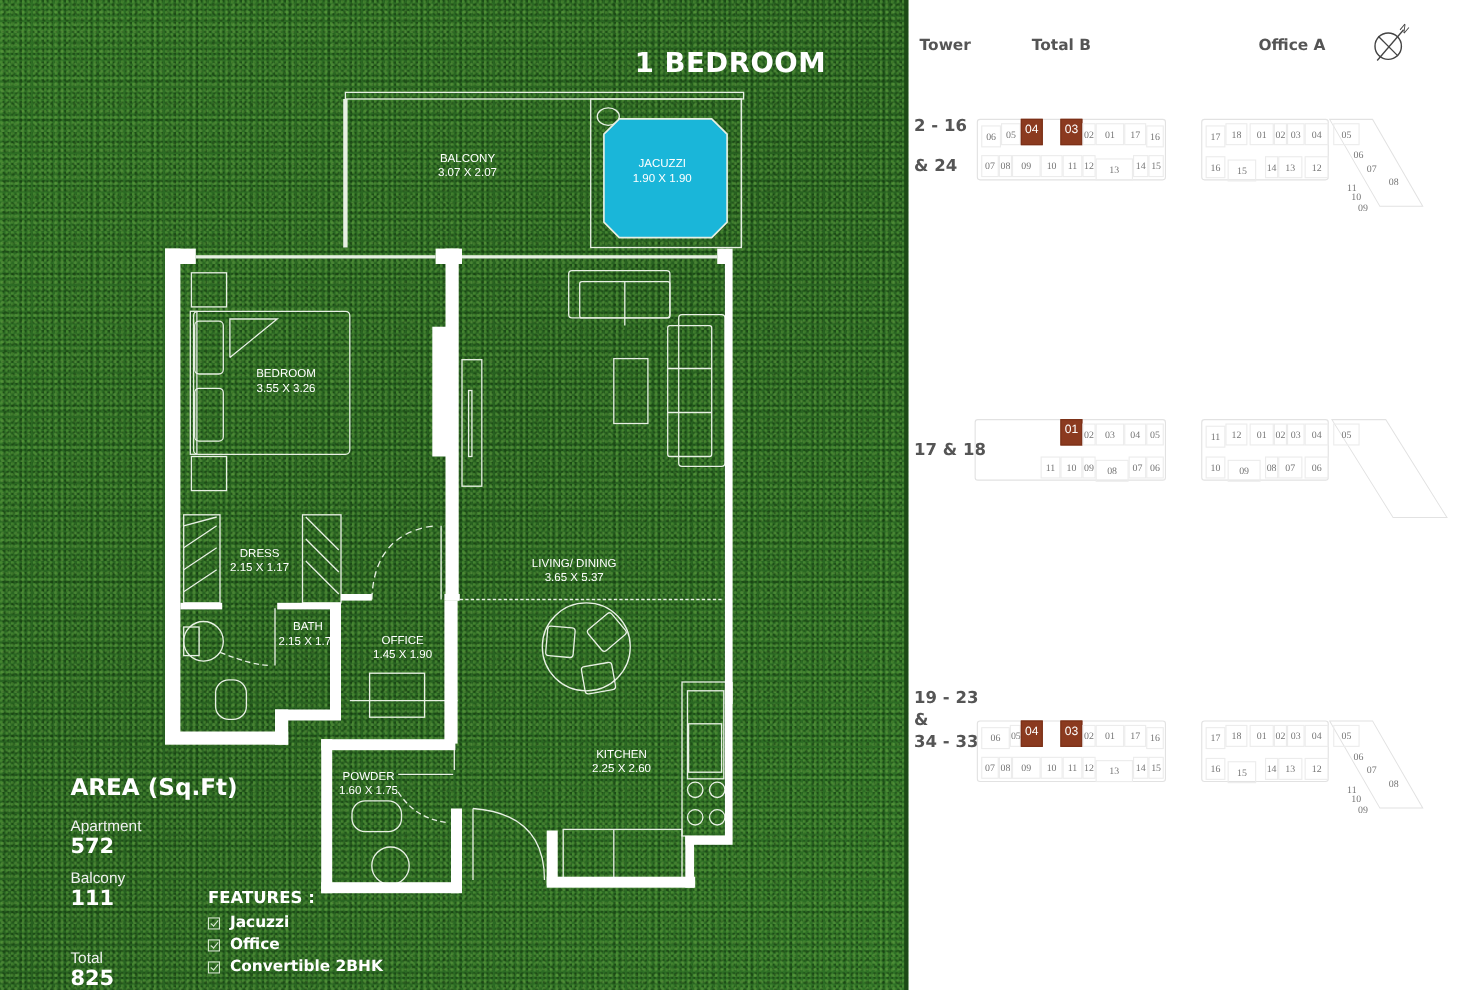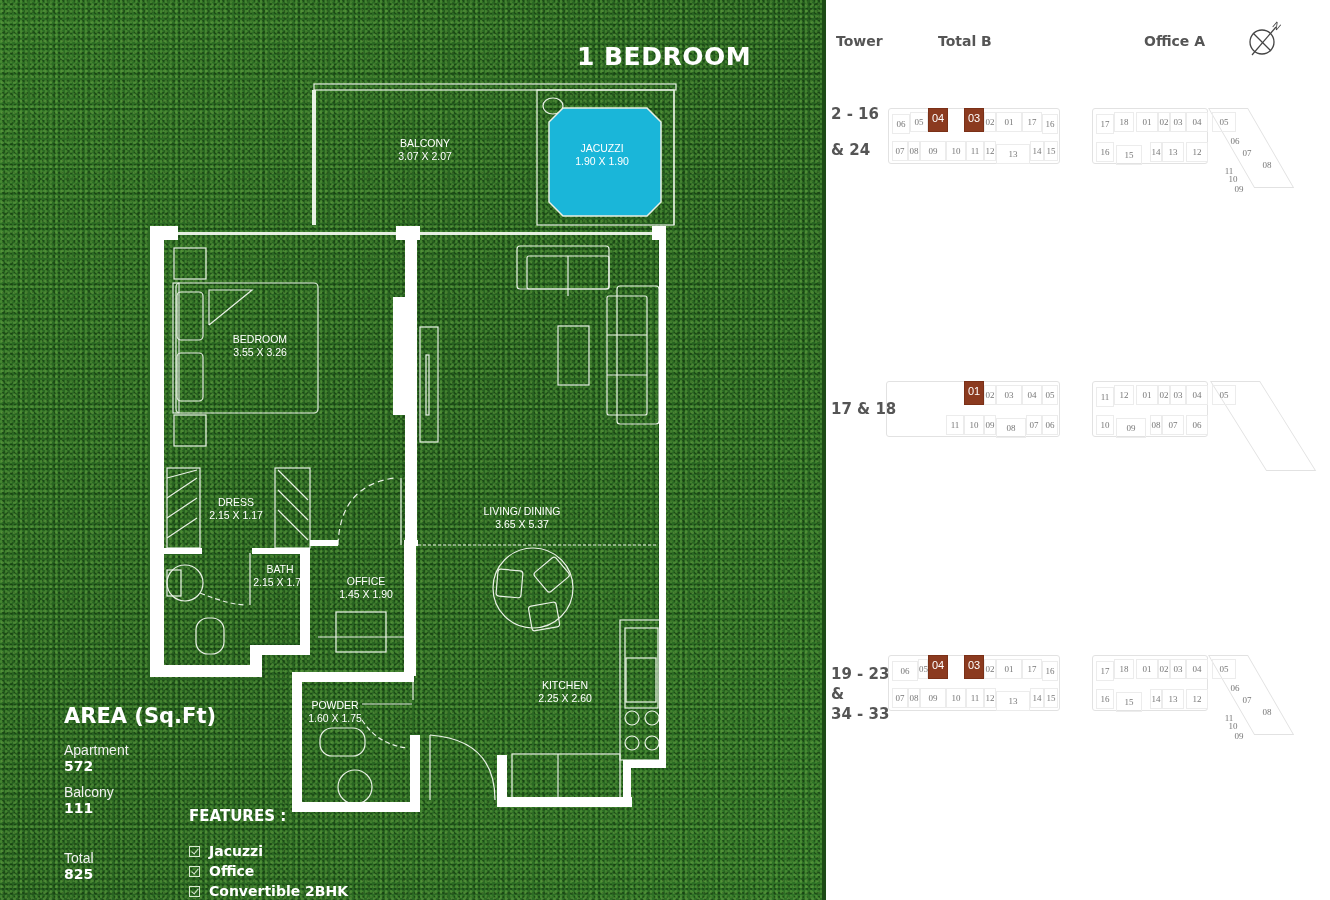--- a/index.html
+++ b/index.html
@@ -31,24 +31,24 @@
   }
 
   svg.plan { position: absolute; left: 0; top: 0; }
   .room-label {
     fill: #fff; font-family: "Liberation Sans", sans-serif; font-size: 10.5px; text-anchor: middle;
   }
 
   .area-block { position: absolute; left: 28px; top: 704px; color: #fff; padding-left: 36px; }
   .area-title { font-weight: bold; font-size: 21px; margin-bottom: 14px; font-family: "DejaVu Sans", sans-serif; }
   .area-label { font-size: 14px; font-family: "Liberation Sans", sans-serif; color: #f0f0f0; }
-  .area-value { font-size: 14px; font-weight: bold; margin-bottom: 10px; font-family: "DejaVu Sans", sans-serif; }
+  .area-value { font-size: 19px; font-weight: bold; margin-bottom: 10px; font-family: "DejaVu Sans", sans-serif; }
 
   .features { position: absolute; left: 189px; top: 807px; color: #fff; }
-  .features-title { font-weight: bold; font-size: 15px; margin-bottom: 16px; font-family: "DejaVu Sans", sans-serif; }
+  .features-title { font-weight: bold; font-size: 15px; margin-bottom: 4px; font-family: "DejaVu Sans", sans-serif; }
   .feature { font-size: 14px; font-weight: bold; height: 20px; line-height: 20px; display: flex; align-items: center; font-family: "DejaVu Sans", sans-serif; }
   .checkbox { display: inline-block; width: 11px; height: 11px; border: 1px solid #d8e8d0; margin-right: 9px; position: relative; }
   .checkbox::after { content: ""; position: absolute; left: 3px; top: 0px; width: 3px; height: 6px; border-right: 1px solid #d8e8d0; border-bottom: 1px solid #d8e8d0; transform: rotate(40deg); }
 
   
   #keyplan { position: absolute; left: 826px; top: 0; width: 504px; height: 900px; background: #fff; }
   .hdr { position: absolute; top: 33px; font-weight: bold; font-size: 14px; color: #555; font-family: "DejaVu Sans", sans-serif; }
   .floor-label { position: absolute; left: 5px; font-weight: bold; font-size: 15px; color: #555; line-height: 36px; font-family: "DejaVu Sans", sans-serif; }
   .floor-label.tight { line-height: 20px; }
 
@@ -307,21 +307,21 @@
     <div class="unit" style="left:78px;top:4px;width:16px">03</div>
     <div class="unit" style="left:94px;top:4px;width:22px">04</div>
     <div class="unit" style="left:120px;top:4px;width:24px">05</div>
     <div class="unit" style="left:4px;top:34px;width:18px">10</div>
     <div class="unit" style="left:24px;top:37px;width:30px">09</div>
     <div class="unit" style="left:58px;top:34px;width:12px">08</div>
     <div class="unit" style="left:70px;top:34px;width:22px">07</div>
     <div class="unit" style="left:94px;top:34px;width:22px">06</div>
   </div>
 
-  <div class="floor-label tight" style="top:664px">
+  <div class="floor-label tight" style="top:624px">
     <div>19 - 23</div>
     <div>&amp;</div>
     <div>34 - 33</div>
   </div>
   <div class="tower" style="left:62px;top:655px;width:172px;height:58px">
     <div class="outline" style="left:0;top:0;width:172px;height:56px"></div>
     <div class="unit" style="left:4px;top:6px;width:26px">06</div>
     <div class="unit" style="left:30px;top:4px;width:10px">05</div>
     <div class="unit hl" style="left:40px;top:0px;width:20px;height:24px">04</div>
     <div class="unit hl" style="left:76px;top:0px;width:20px;height:24px">03</div>

